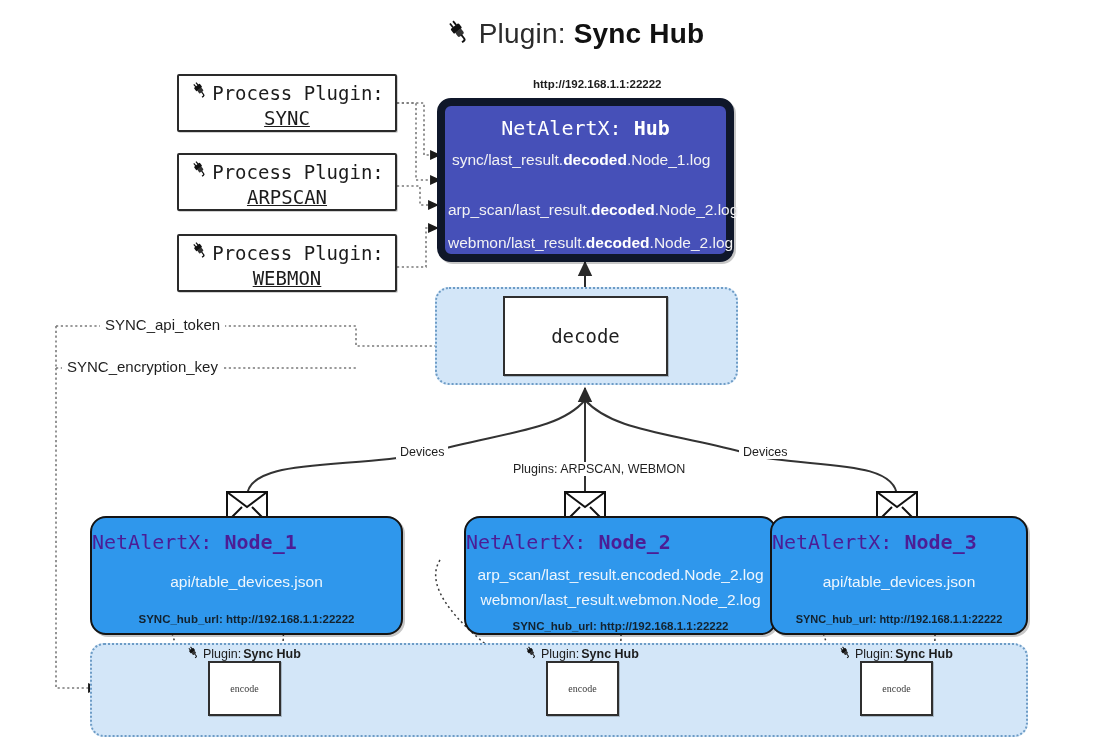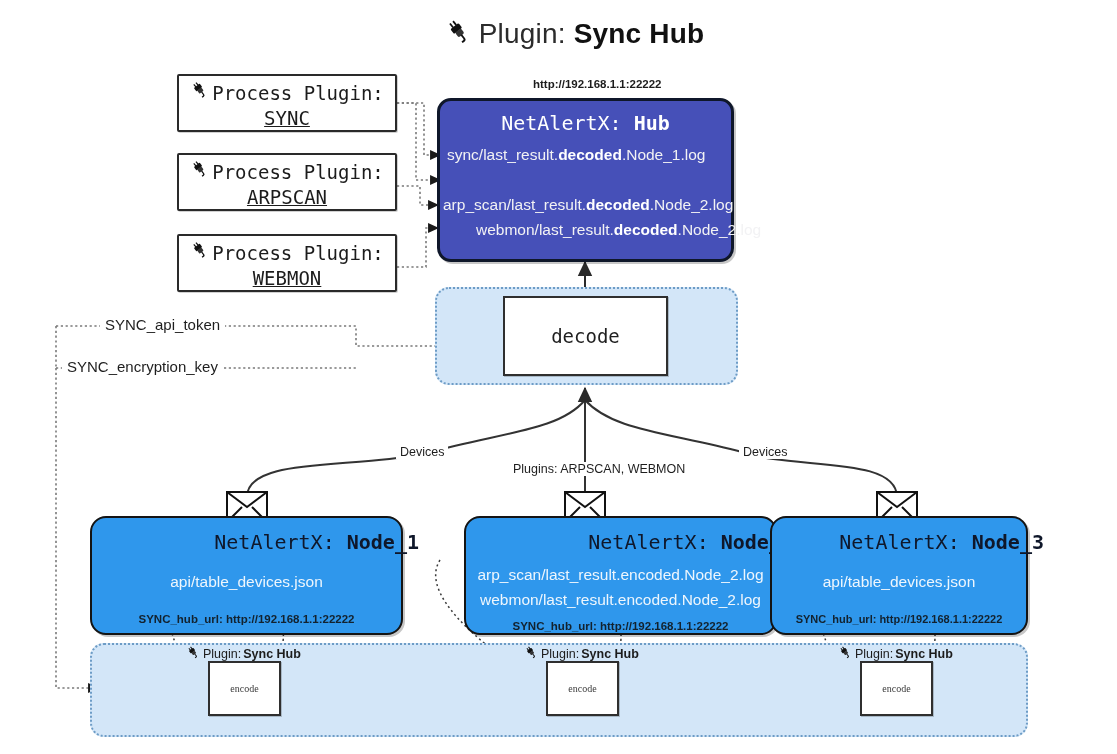--- a/index.html
+++ b/index.html
@@ -20,21 +20,21 @@
   .procbox{background:#ffffff;border:2px solid #2a2a2a;border-radius:2px;
            font-family:"DejaVu Sans Mono","Liberation Mono",monospace;
            font-size:19px;color:#1c1c1c;line-height:1.28;
            display:flex;flex-direction:column;align-items:center;justify-content:flex-end;
            box-shadow:1px 1px 0 rgba(0,0,0,.18);}
   .procbox .l1{white-space:nowrap;display:flex;align-items:center;}
   .procbox .l1 .plug{margin-right:2px;display:inline-block;vertical-align:-2px;}
   .procbox .l2{white-space:nowrap;text-decoration:underline;}
 
   
-  #hub{background:#4650b8;border:3px solid #0f172a;border-radius:14px;
+  #hub{background:#4650b8;border:8px solid #0f172a;border-radius:14px;
        box-shadow:2px 2px 0 rgba(0,0,0,.22);}
   #hub-title{position:absolute;left:0;top:10px;width:100%;text-align:center;
        font-family:"DejaVu Sans Mono","Liberation Mono",monospace;
        font-size:20px;color:#ffffff;white-space:nowrap;}
   #hub-title b{font-weight:700;}
   .hubline{position:absolute;left:7px;font-size:15.5px;color:#f2f2f4;white-space:nowrap;}
   .hubline b{font-weight:700;color:#ffffff;}
   .hub-url-wrap{position:absolute;font-size:11.5px;font-weight:700;color:#1c1c1c;white-space:nowrap;}
 
   
@@ -43,23 +43,23 @@
   
   .whitebox{background:#ffffff;border:2px solid #2f2f2f;
             display:flex;align-items:center;justify-content:center;
             box-shadow:1px 1px 0 rgba(0,0,0,.2);}
   #decode{font-family:"DejaVu Sans Mono","Liberation Mono",monospace;font-size:19px;color:#1f1f1f;}
   .encode{font-family:Liberation Serif, serif;font-size:10px;color:#3a3a3a;text-align:right;}
 
   
   .node{background:#2f97ec;border:2px solid #141414;border-radius:16px;
         box-shadow:2px 2px 0 rgba(0,0,0,.22);}
-  .node-title{position:absolute;left:0;top:12px;width:100%;text-align:right;
+  .node-title{position:absolute;left:0;top:12px;width:100%;text-align:left;
         font-family:"DejaVu Sans Mono","Liberation Mono",monospace;
-        font-size:20px;color:#0f172a;white-space:nowrap;padding-left:18px;}
+        font-size:20px;color:#4c1d95;white-space:nowrap;}
   .node-title b{font-weight:700;}
   .node-line{position:absolute;left:0;width:100%;text-align:center;
         font-size:15.5px;color:#eef6fd;white-space:nowrap;}
   .node-foot{position:absolute;left:0;width:100%;text-align:center;
         font-size:11.5px;font-weight:700;color:#13222e;white-space:nowrap;}
 
   
   .edgelabel{position:absolute;font-size:12.5px;color:#1e1e1e;background:#ffffff;
              padding:0 4px;white-space:nowrap;}
   .pathlabel{position:absolute;font-size:15px;color:#1e1e1e;background:#ffffff;
@@ -197,21 +197,21 @@
     <div id="hub-title">
       <span>NetAlertX:</span>
       <b>Hub</b>
     </div>
     <div class="hubline" style="top:45px;">
       <span>sync/last_result.</span><b>decoded</b><span>.Node_1.log</span>
     </div>
     <div class="hubline" style="top:95px;left:3px;">
       <span>arp_scan/last_result.</span><b>decoded</b><span>.Node_2.log</span>
     </div>
-    <div class="hubline" style="top:120px;left:3px;margin-left:33px;">
+    <div class="hubline" style="top:128px;left:3px;">
       <span>webmon/last_result.</span><b>decoded</b><span>.Node_2.log</span>
     </div>
   </div>
 
   <div class="abs lightbox" style="left:435px;top:287px;width:303px;height:98px;"></div>
   <div class="abs whitebox" id="decode" style="left:503px;top:296px;width:165px;height:80px;">
     <span>decode</span>
   </div>
 
   <div class="pathlabel" style="left:100px;top:316px;">SYNC_api_token</div>
@@ -251,21 +251,21 @@
     <div class="node-line" style="top:55px;">api/table_devices.json</div>
     <div class="node-foot" style="top:95px;">SYNC_hub_url: http://192.168.1.1:22222</div>
   </div>
 
   <div class="abs node" style="left:430px;top:516px;width:313px;height:119px;margin-left:34px;">
     <div class="node-title">
       <span>NetAlertX:</span>
       <b>Node_2</b>
     </div>
     <div class="node-line" style="top:48px;">arp_scan/last_result.encoded.Node_2.log</div>
-    <div class="node-line" style="top:73px;">webmon/last_result.encoded.Node_2.log</div>
+    <div class="node-line" style="top:73px;">webmon/last_result.webmon.Node_2.log</div>
     <div class="node-foot" style="top:102px;">SYNC_hub_url: http://192.168.1.1:22222</div>
   </div>
 
   <div class="abs node" style="left:770px;top:516px;width:258px;height:119px;">
     <div class="node-title">
       <span>NetAlertX:</span>
       <b>Node_3</b>
     </div>
     <div class="node-line" style="top:55px;">api/table_devices.json</div>
     <div class="node-foot" style="top:95px;font-size:11px;">SYNC_hub_url: http://192.168.1.1:22222</div>

